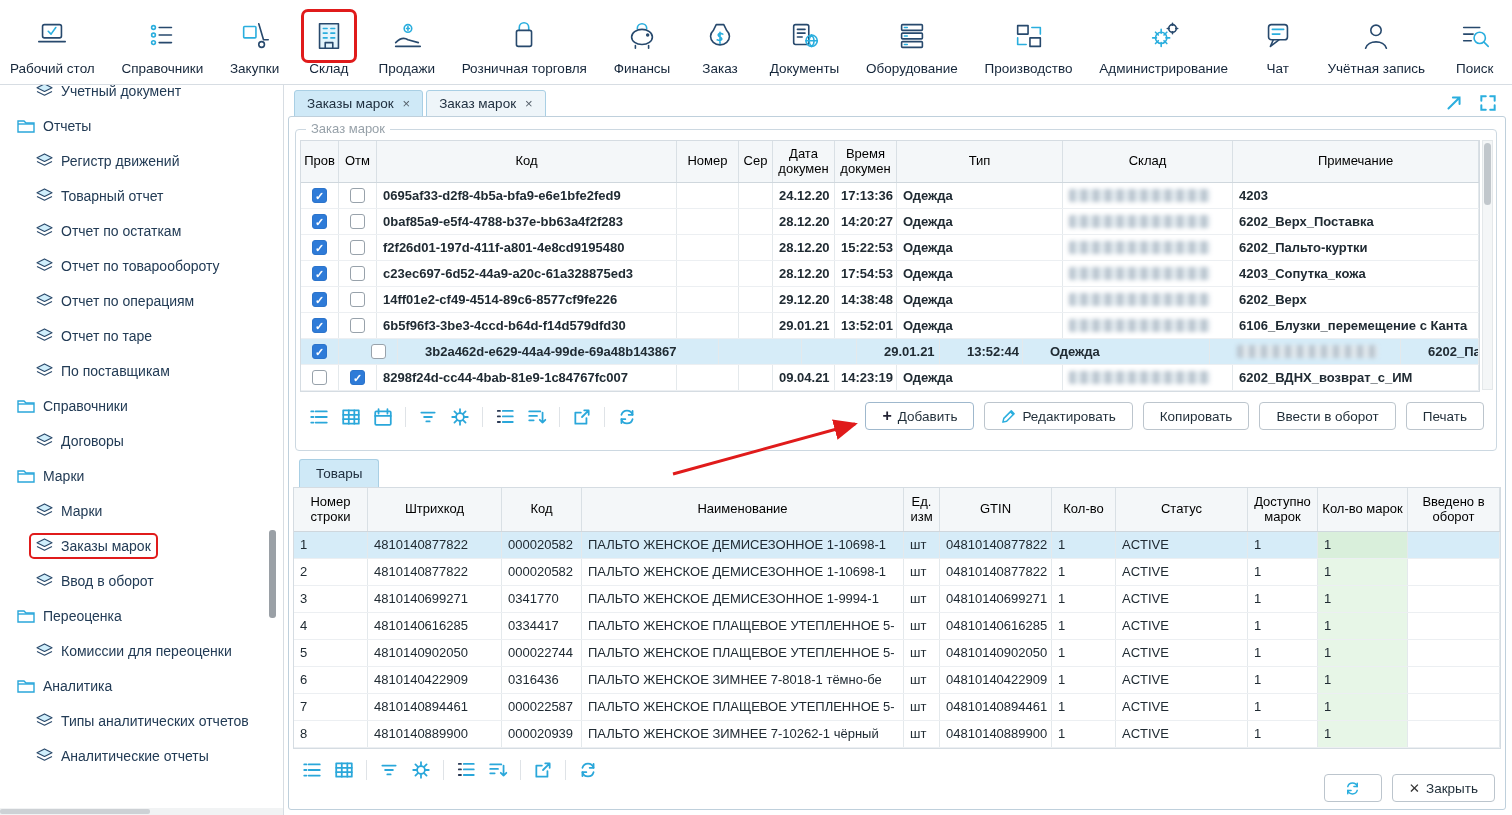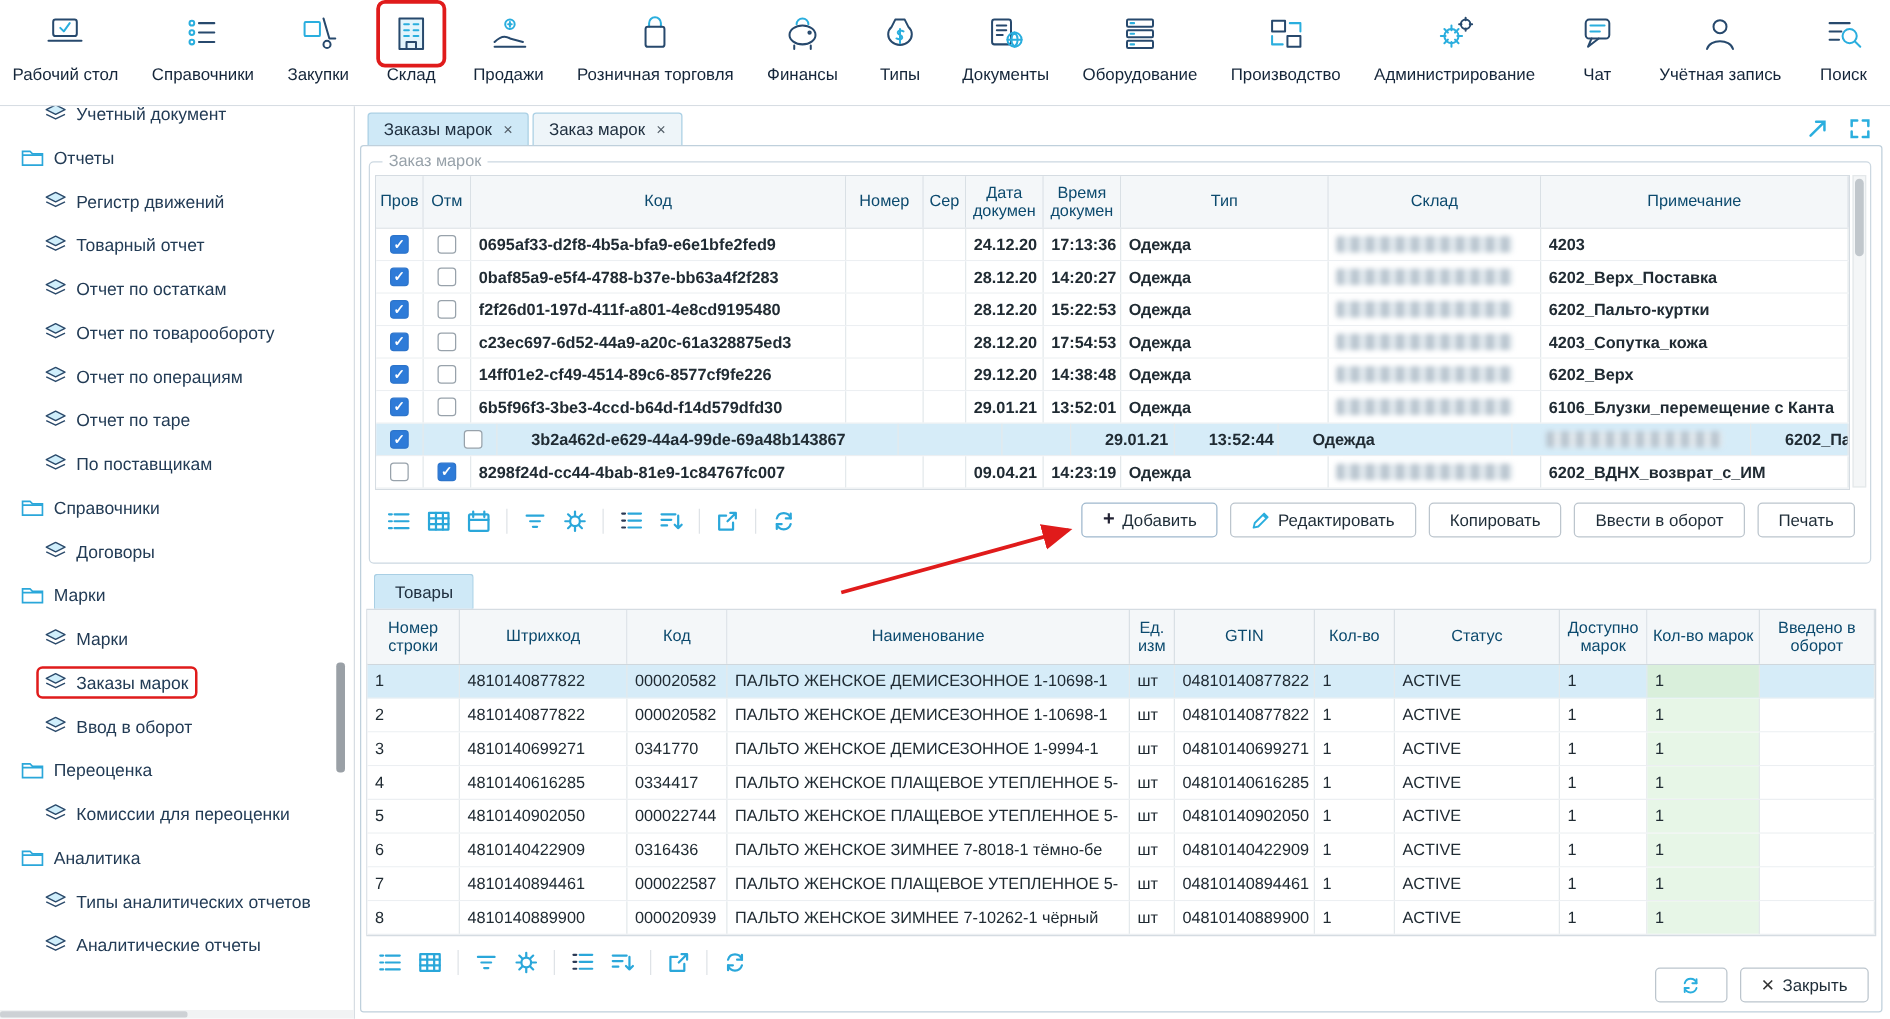--- a/index.html
+++ b/index.html
@@ -2,21 +2,21 @@
 <html><head>
 <meta charset="utf-8">
 <style>
   * { box-sizing: border-box; margin: 0; padding: 0; }
   html,body { width:1512px; height:815px; overflow:hidden; background:#fff;
     font-family:"Liberation Sans", sans-serif; color:#1f2d38; }
 
   
   .app-toolbar { position:absolute; left:0; top:0; width:1512px; height:85px;
     border-bottom:1px solid #d7dde3; display:flex; justify-content:space-between;
-    align-items:flex-start; padding:5px 10px 0 6px; background:#fff; }
+    align-items:center; padding:5px 10px 0 6px; background:#fff; }
   .app-item { display:flex; flex-direction:column; align-items:center; gap:3px;
     padding:0 4px; cursor:default; }
   .app-ic { height:44px; display:flex; align-items:center; justify-content:center; padding:2px 6px; }
   .app-ic svg { fill:none; stroke:#27496d; stroke-width:1.7; stroke-linecap:round; stroke-linejoin:round; }
   .app-ic svg .c { stroke:#2aaede; }
   .app-ic.red-frame { outline:3px solid #e01b1b; outline-offset:2px; border-radius:2px; }
   .app-lbl { font-size:13.5px; color:#15263a; white-space:nowrap; }
 
   
   .sidebar { position:absolute; left:0; top:85px; width:284px; bottom:0;
@@ -49,21 +49,21 @@
     border:1px solid #bfd0dc; border-radius:3px; background:#fff; }
 
   
   .gbox { position:absolute; left:6px; right:8px; top:12px; height:322px;
     border:1px solid #ccd8e1; border-radius:4px; }
   .gbox-title { position:absolute; top:-9px; left:10px; background:#fff; padding:0 5px;
     font-size:13px; color:#97a1a9; }
 
   
   .hc { padding:2px 3px; display:flex; align-items:center; justify-content:center;
-    text-align:center; font-size:13px; color:#0c4a6e; border-right:1px solid #d9e0e5;
+    text-align:center; font-size:13px; color:#000000; border-right:1px solid #d9e0e5;
     line-height:1.15; overflow:hidden; background:#f4f7f9; }
   .cell { font-size:13px; padding:0 6px; border-right:1px solid #e4e9ec;
     white-space:nowrap; overflow:hidden; color:#202b33; }
   .r { text-align:left; }
 
   
   .otable { position:absolute; left:4px; top:10px; right:16px; border:1px solid #d5dce2; }
   .ohead, .orow { display:grid; grid-template-columns:38px 38px 300px 62px 34px 62px 62px 166px 170px 1fr; }
   .ohead { height:42px; border-bottom:1px solid #cfd7dd; }
   .orow { height:26px; border-bottom:1px solid #eceff2; background:#fff;font-weight:bold; }
@@ -205,21 +205,21 @@
     <span class="app-lbl">Финансы</span>
   </div>
 
   <div class="app-item">
     <span class="app-ic">
         <svg width="34" height="32" viewBox="0 0 36 32">
           <path d="M14 4 h8 l3 6 a10 9 0 1 1 -14 0 z"></path>
           <path class="c" d="M18 12 v12 M21 14 c-4 -2 -7 1 -3 3 c4 2 1 5 -3 3"></path>
         </svg>
       </span>
-    <span class="app-lbl">Типы</span>
+    <span class="app-lbl">Заказ</span>
   </div>
 
   <div class="app-item">
     <span class="app-ic">
         <svg width="34" height="32" viewBox="0 0 36 32">
           <rect x="6" y="4" width="16" height="21" rx="2"></rect>
           <path d="M10 9h8M10 13h8M10 17h5"></path>
           <circle class="c" cx="25" cy="21" r="6"></circle>
           <path class="c" d="M19 21 h12 M25 15 a8 8 0 0 1 0 12 M25 15 a8 8 0 0 0 0 12"></path>
         </svg>

